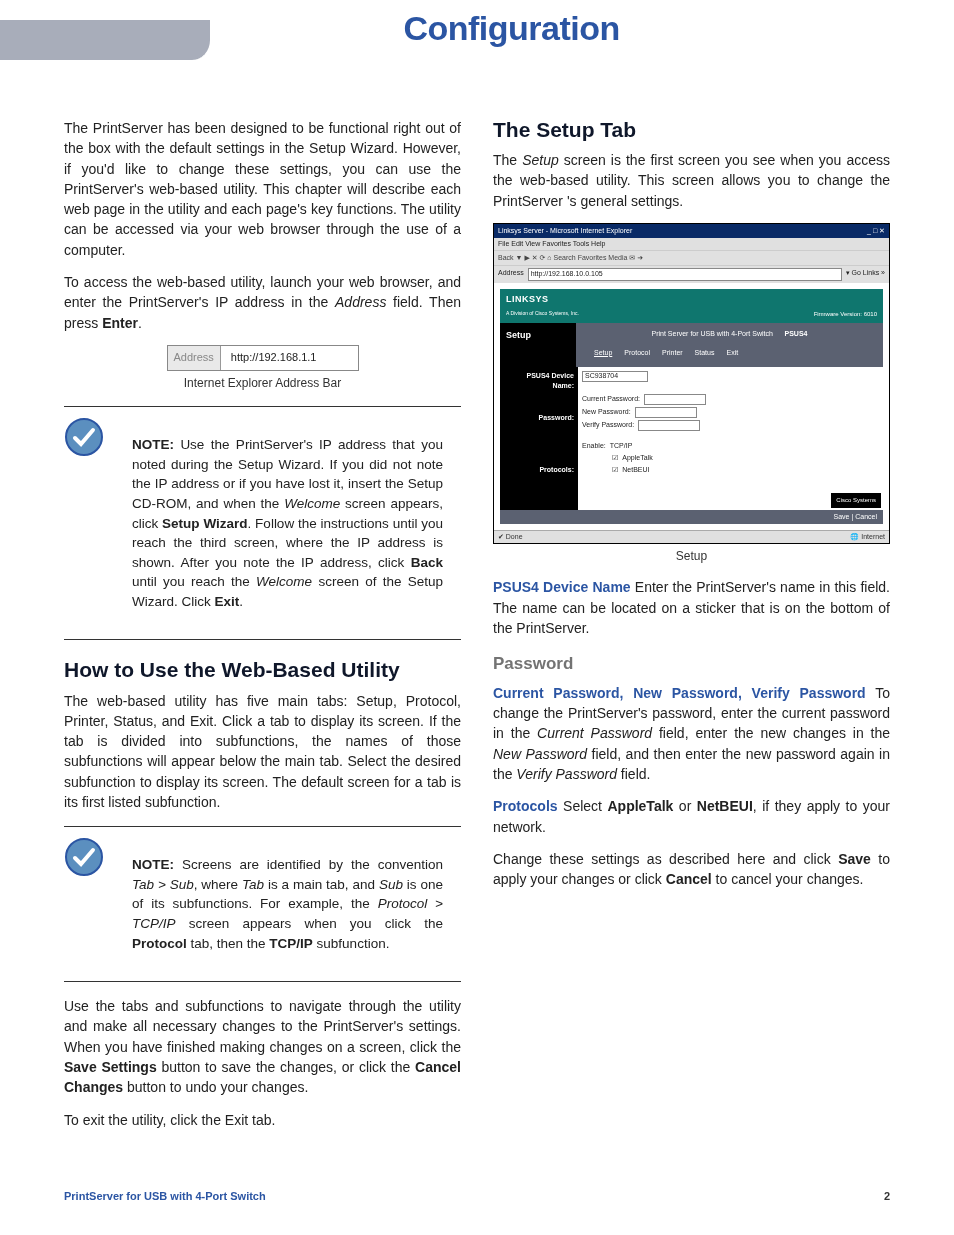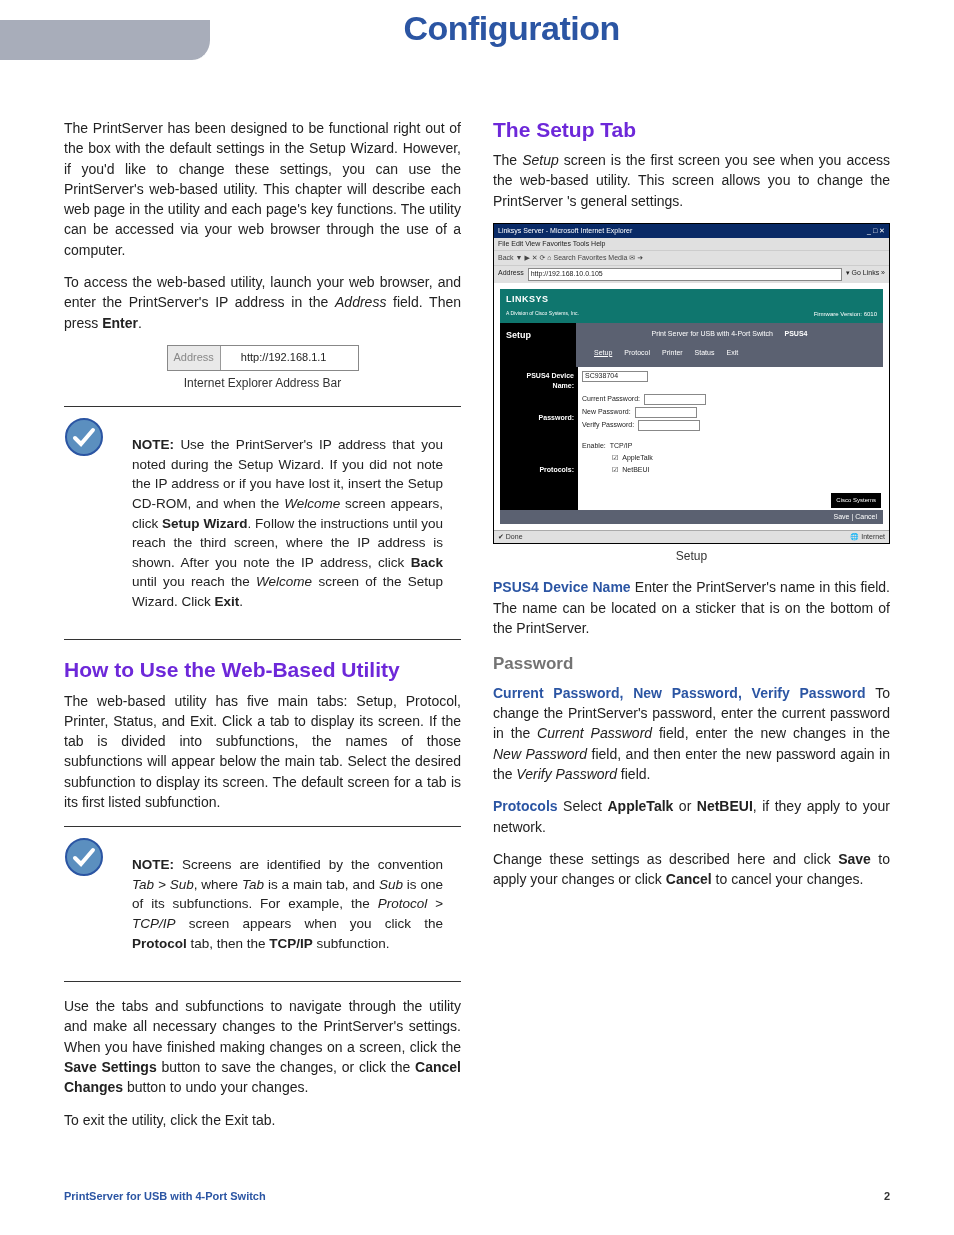--- a/index.html
+++ b/index.html
@@ -61,21 +61,21 @@
     min-width: 0;
   }
   h1.chapter {
     color: #353535;
     font-size: 31px;
     font-weight: 800;
     margin: 0 0 18px 0;
     line-height: 1.15;
   }
   h2.section {
-    color: #6d28d9;
+    color: #0f172a;
     font-size: 21px;
     font-weight: 800;
     margin: 18px 0 8px 0;
     font-family: "Myriad Pro Cond", "Arial Narrow", Arial, sans-serif;
     line-height: 1.15;
   }
   h3.subsection {
     color: #737373;
     font-size: 17px;
     font-weight: 800;
@@ -104,21 +104,21 @@
     height: 100%;
     display: flex;
     align-items: center;
   }
   .addr-value {
     background: #fff;
     flex: 1;
     height: 100%;
     display: flex;
     align-items: center;
-    padding: 0 20px;
+    padding: 0 10px;
     color: #222;
   }
   .caption {
     font-size: 12px;
     color: #333;
     text-align: center;
     margin-bottom: 12px;
   }
   .note {
     display: flex;

